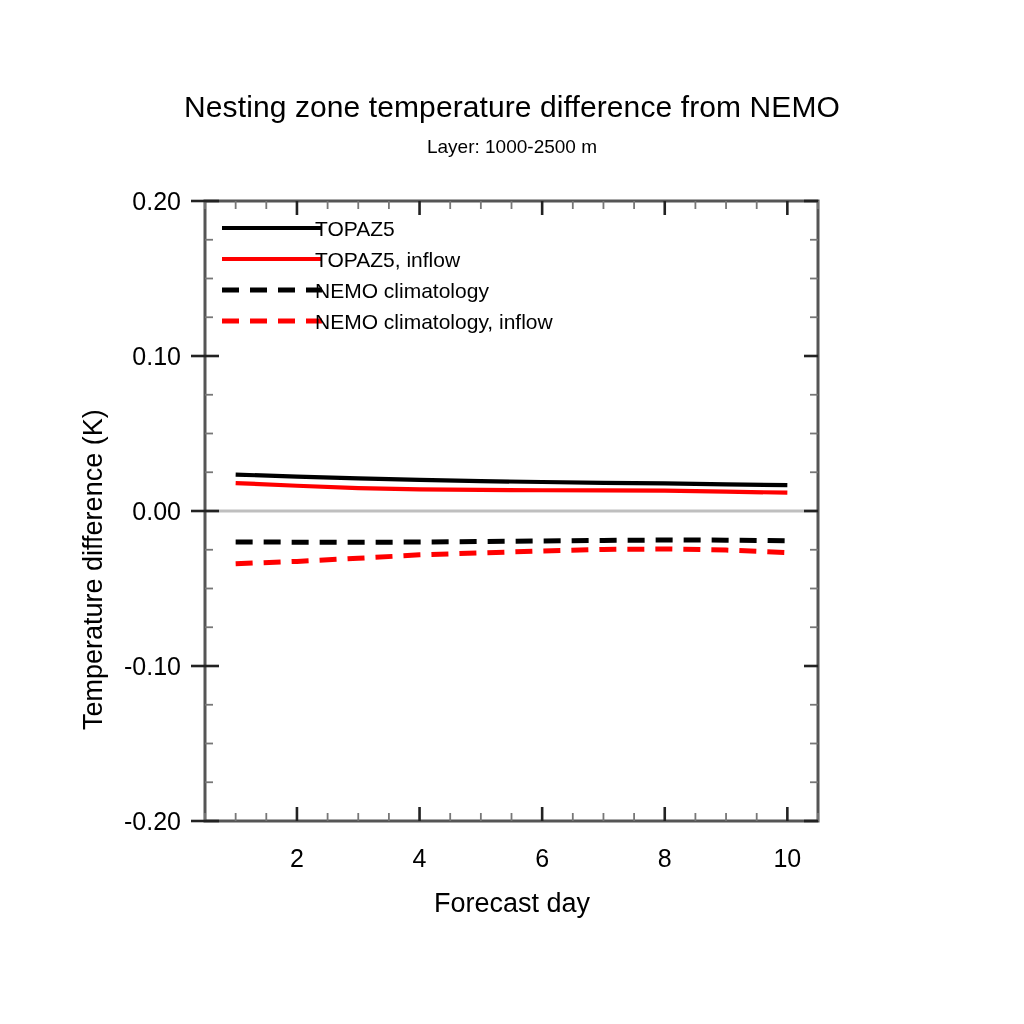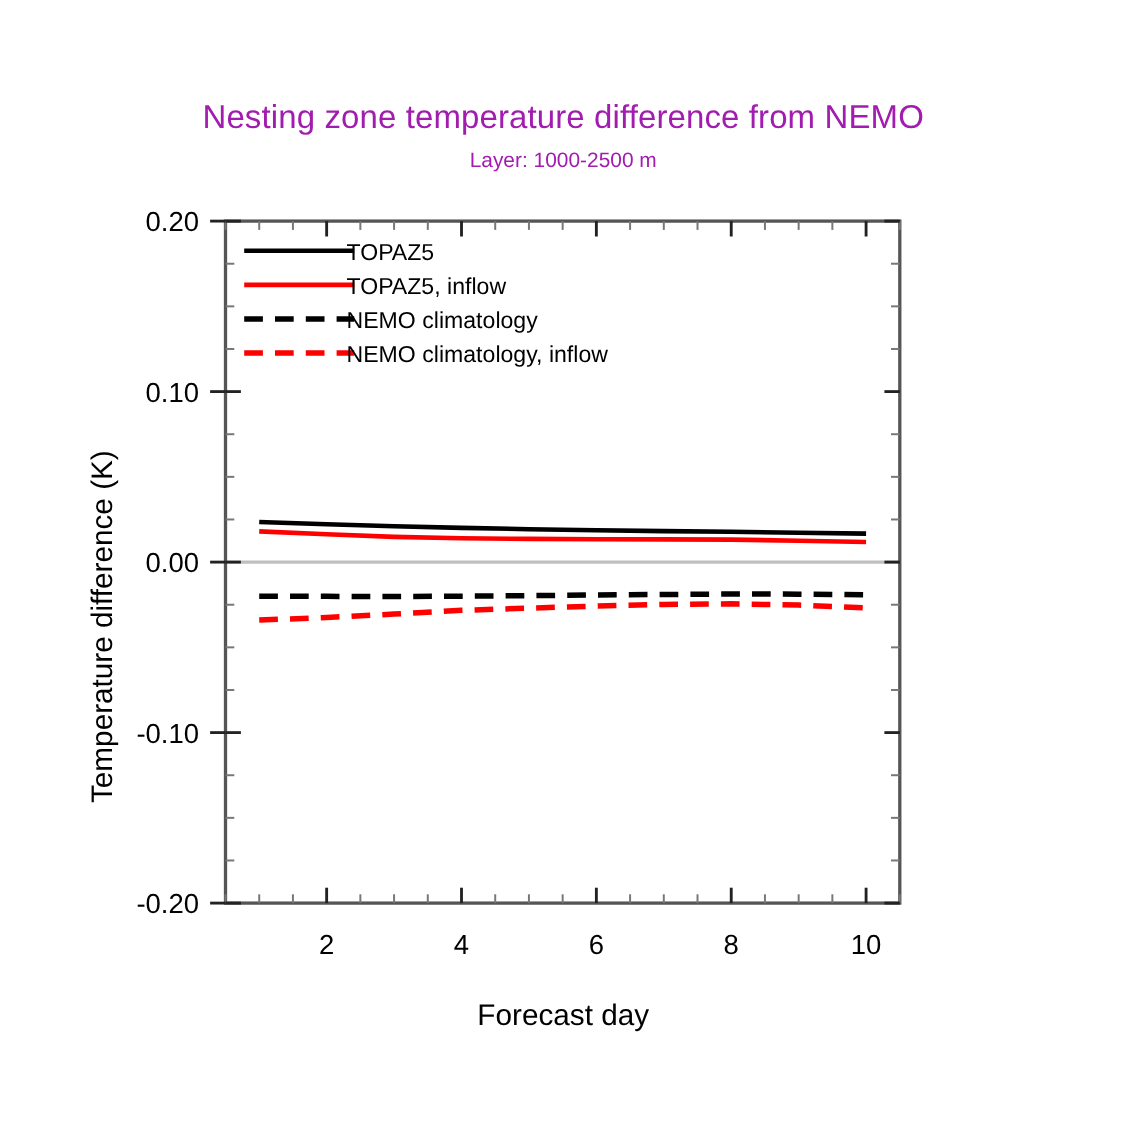--- a/index.html
+++ b/index.html
@@ -5,21 +5,21 @@
   html,body{margin:0;padding:0;}
   body{
     width:1024px;height:1024px;background:#ffffff;
     font-family:"Liberation Sans", sans-serif;
     color:#000000;overflow:hidden;
   }
   #root{position:relative;width:1024px;height:1024px;}
 
   .ttl{
     position:absolute;left:0;width:1024px;text-align:center;
-    font-weight:400;color:#a21caf;
+    font-weight:400;color:#000000;
   }
   #title-main{top:90px;font-size:30px;letter-spacing:0.1px;}
   #title-sub{top:136px;font-size:19px;}
 
   #plot-svg{position:absolute;left:0;top:0;}
 
   .ylab{
     position:absolute;
     font-size:27px;
     transform-origin:0 0;
@@ -158,15 +158,15 @@
         <line x1="222" x2="322" y1="259" y2="259" stroke="#ff0000" stroke-width="4.2"></line>
         <text x="315" y="267" class="legend-text">TOPAZ5, inflow</text>
         <line x1="222" x2="322" y1="290" y2="290" stroke="#000000" stroke-width="5" stroke-dasharray="17,11"></line>
         <text x="315" y="298" class="legend-text">NEMO climatology</text>
         <line x1="222" x2="322" y1="321" y2="321" stroke="#ff0000" stroke-width="5" stroke-dasharray="17,11"></line>
         <text x="315" y="329" class="legend-text">NEMO climatology, inflow</text>
       </g>
   </svg>
 
   <div class="ylab" id="ylabel" style="left: 78px; top: 730px; transform: rotate(-90deg);">Temperature difference (K)</div>
-  <div class="xlab" id="xlabel" style="top: 908px;">Forecast day</div>
+  <div class="xlab" id="xlabel" style="top: 888px;">Forecast day</div>
 
 </div>
 
 </body></html>

